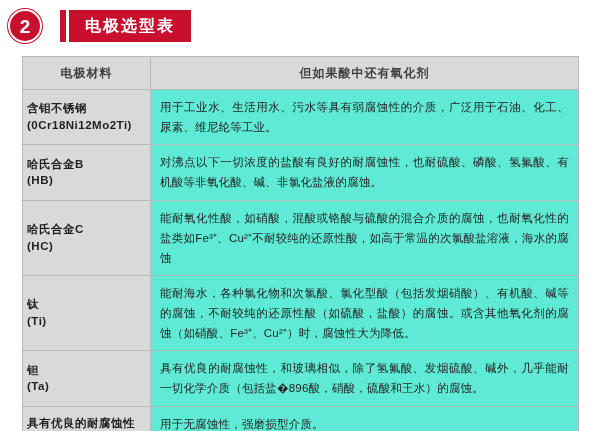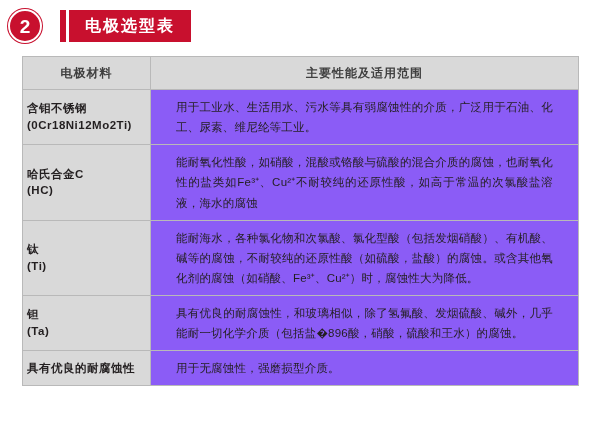--- a/index.html
+++ b/index.html
@@ -94,24 +94,24 @@
   td.mat {
     background: #d9d9d9;
     text-align: left;
     font-size: 11.5px;
     font-weight: bold;
     line-height: 1.45;
     padding: 6px 4px;
     letter-spacing: 0.5px;
   }
   td.desc {
-    background: #8b5cf6;
+    background: #5eead4;
     font-size: 11.5px;
     line-height: 1.75;
-    padding: 7px 25px;
+    padding: 7px 9px;
     text-align: justify;
     letter-spacing: 0.2px;
   }
   td.mat .sub {
     display: block;
   }
 </style>
 </head>
 <body>
 
@@ -127,30 +127,37 @@
 
   <div class="table-wrap">
     <table class="spec">
       <colgroup>
           <col class="c1">
           <col class="c2">
         </colgroup>
       <thead>
         <tr>
           <th>电极材料</th>
-          <th>主要性能及适用范围</th>
+          <th>但如果酸中还有氧化剂</th>
         </tr>
       </thead>
       <tbody>
         <tr>
           <td class="mat">
             <span class="sub">含钼不锈钢</span>
             <span class="sub">(0Cr18Ni12Mo2Ti)</span>
           </td>
           <td class="desc">用于工业水、生活用水、污水等具有弱腐蚀性的介质，广泛用于石油、化工、尿素、维尼纶等工业。</td>
+        </tr>
+        <tr>
+          <td class="mat">
+            <span class="sub">哈氏合金B</span>
+            <span class="sub">(HB)</span>
+          </td>
+          <td class="desc">对沸点以下一切浓度的盐酸有良好的耐腐蚀性，也耐硫酸、磷酸、氢氟酸、有机酸等非氧化酸、碱、非氯化盐液的腐蚀。</td>
         </tr>
         <tr>
           <td class="mat">
             <span class="sub">哈氏合金C</span>
             <span class="sub">(HC)</span>
           </td>
           <td class="desc">能耐氧化性酸，如硝酸，混酸或铬酸与硫酸的混合介质的腐蚀，也耐氧化性的盐类如Fe³⁺、Cu²⁺不耐较纯的还原性酸，如高于常温的次氯酸盐溶液，海水的腐蚀</td>
         </tr>
         <tr>
           <td class="mat">

